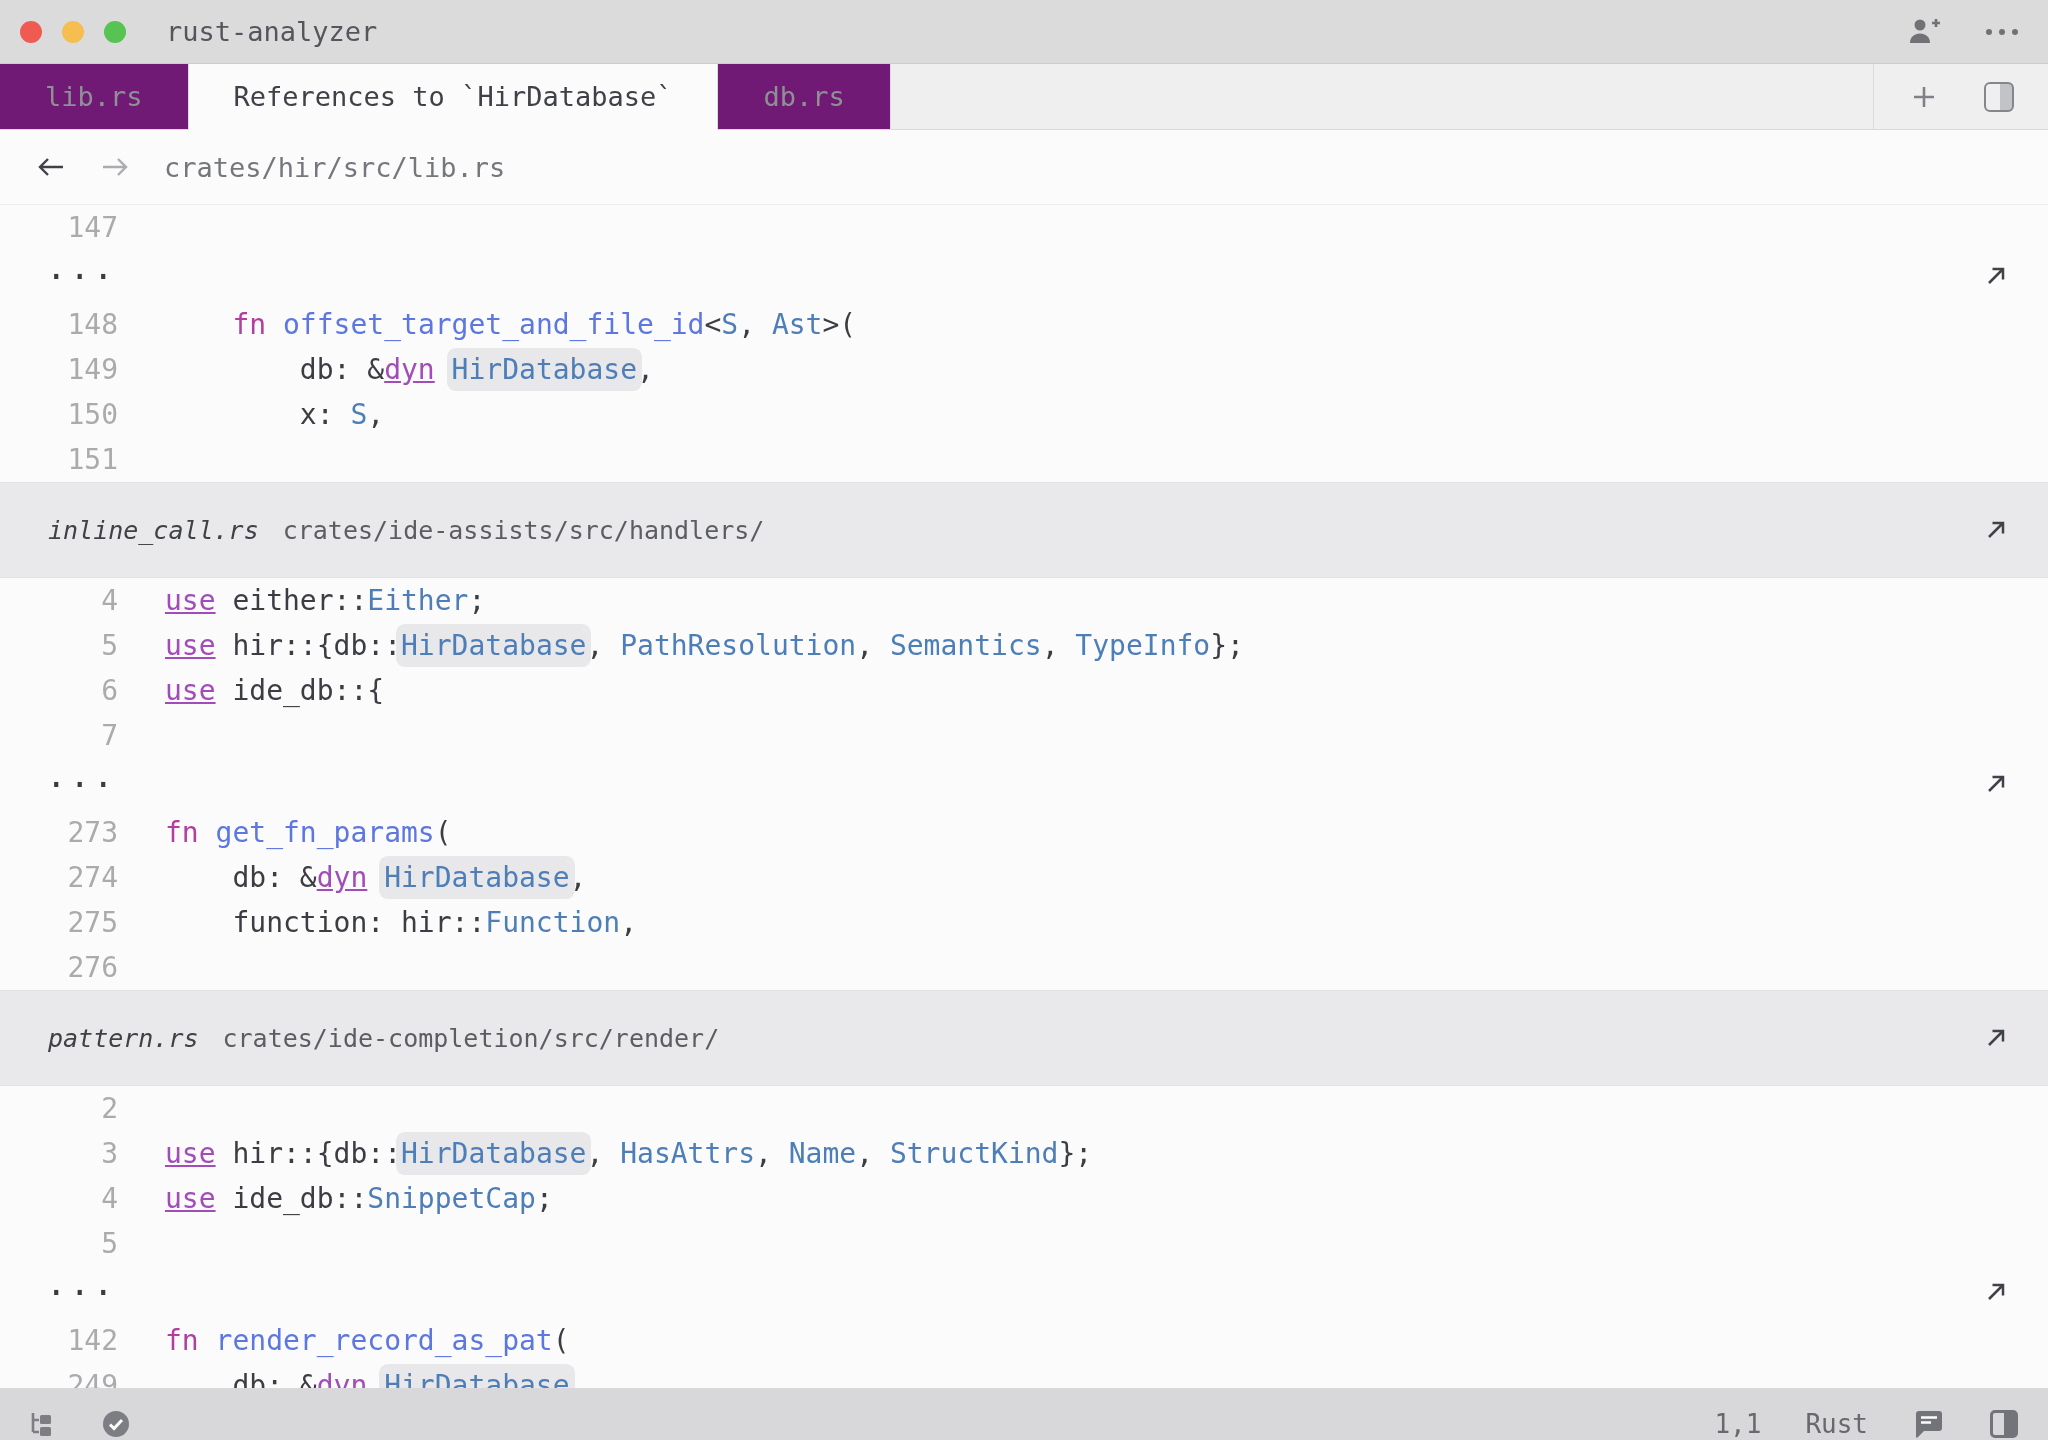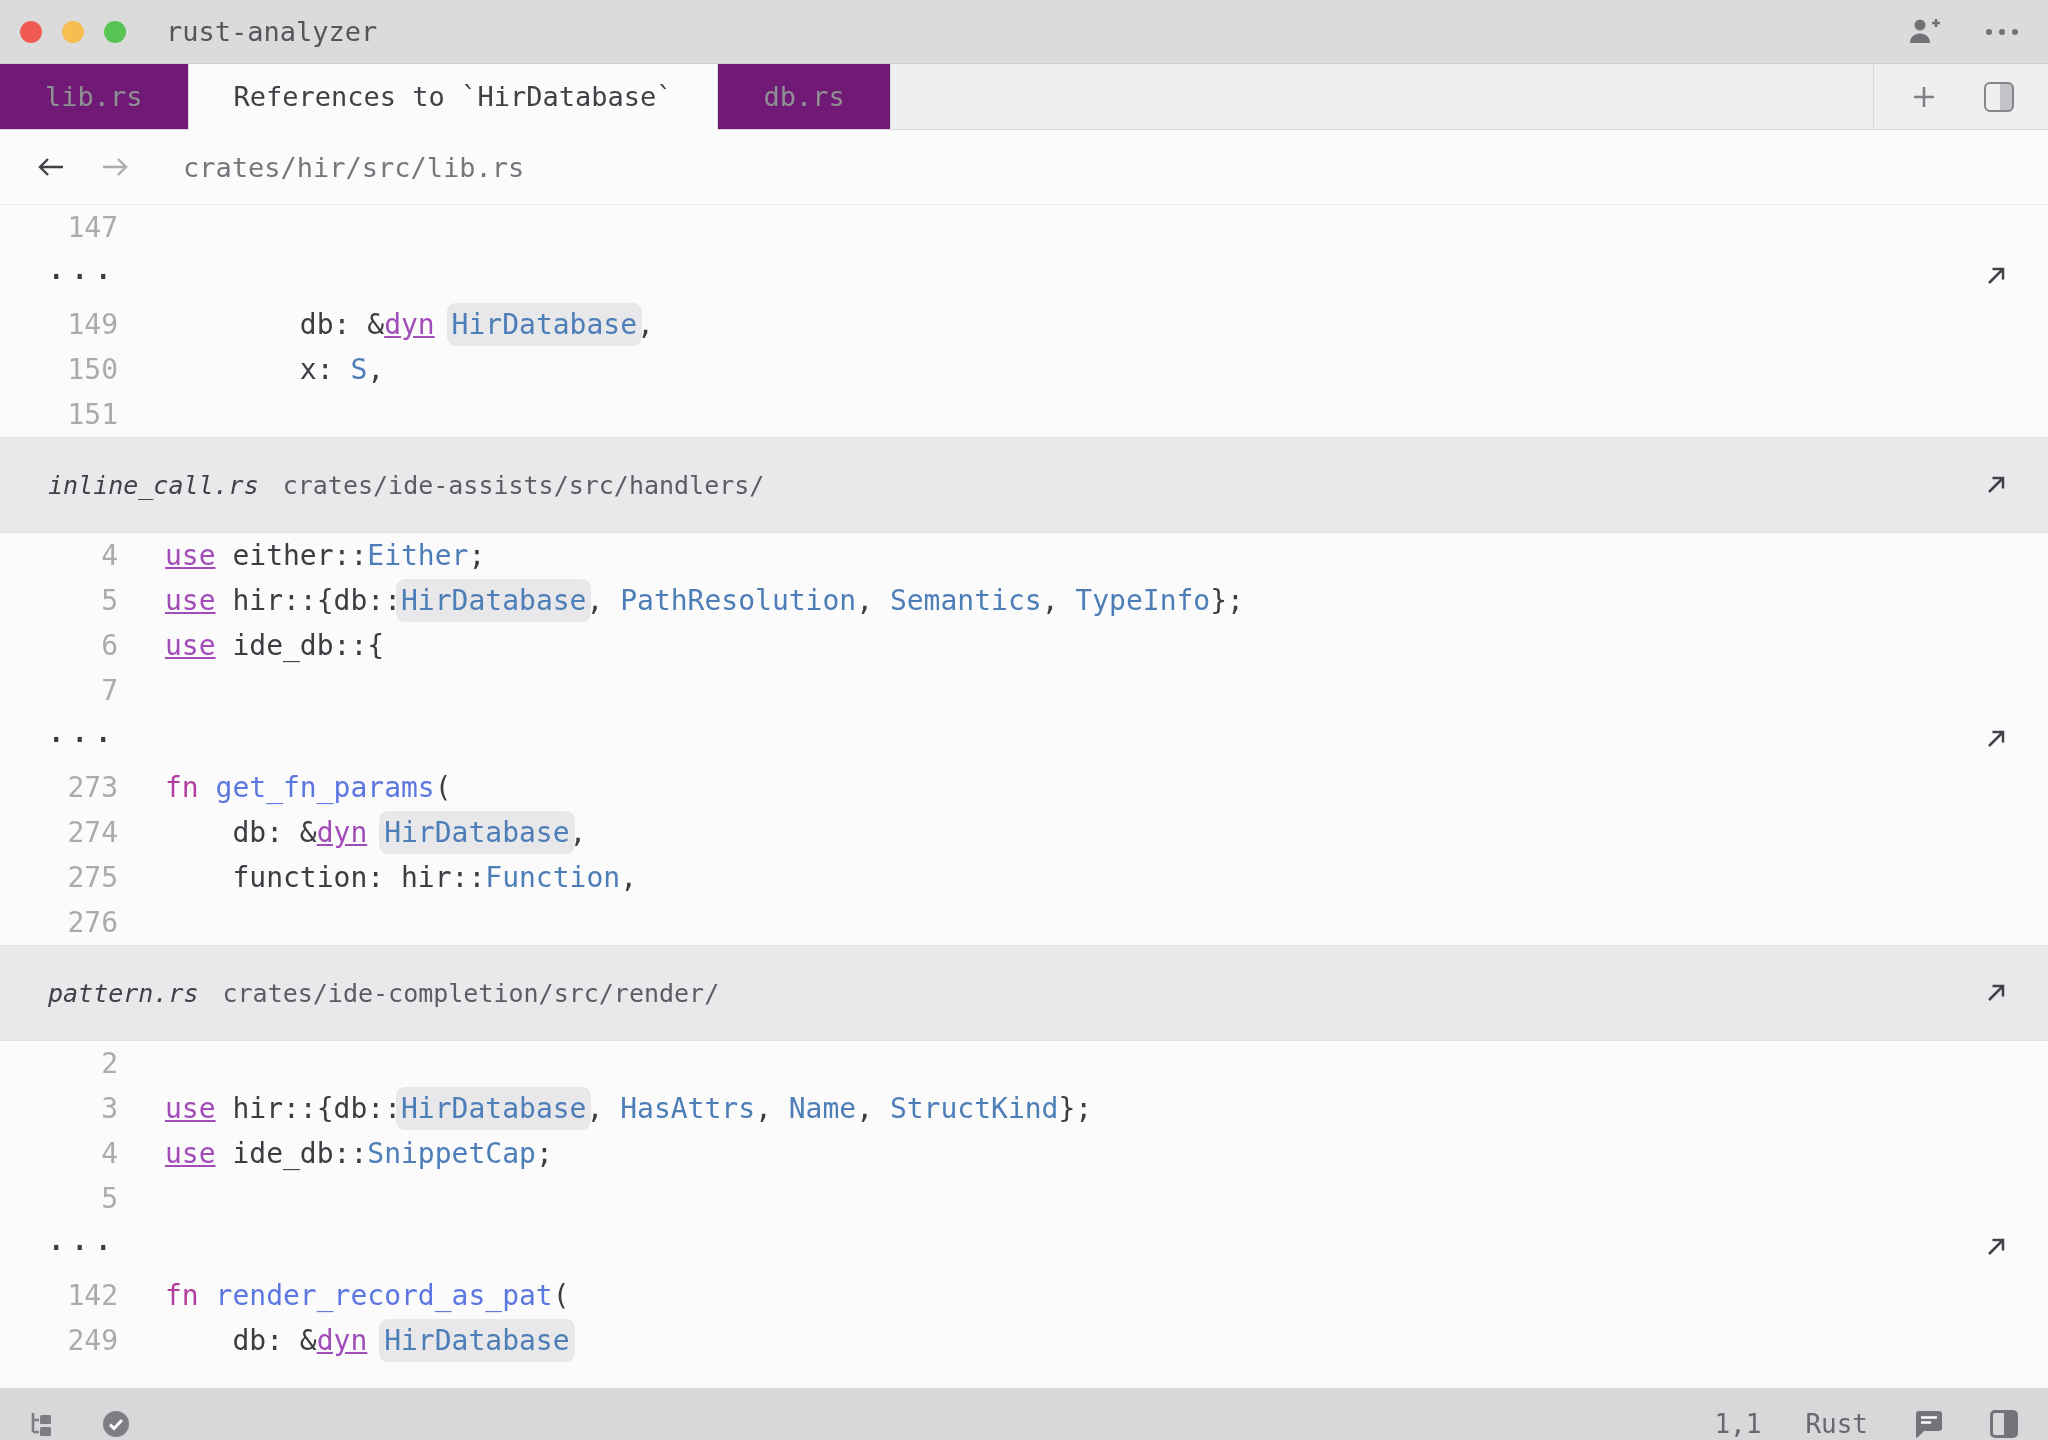--- a/index.html
+++ b/index.html
@@ -32,21 +32,21 @@
   .tab-controls{display:flex;align-items:center;gap:44px;padding:0 34px;
     border-left:1px solid #DBDBDD;border-bottom:1px solid #D9D9DB;}
   .split-icon{width:30px;height:30px;border:2px solid #85868B;border-radius:6px;
     background:linear-gradient(to right,transparent 52%,#C2C3C6 52%);cursor:pointer;}
 
   
   .navbar{height:75px;background:#FBFBFB;border-bottom:1px solid #EEEEEF;
     display:flex;align-items:center;}
   .nav-btn{display:flex;align-items:center;justify-content:center;cursor:pointer;}
   .nav-back{margin-left:34px;} .nav-fwd{margin-left:30px;}
-  .breadcrumb{margin-left:51px;font-size:27px;color:#76777C;cursor:pointer;}
+  .breadcrumb{margin-left:32px;font-size:27px;color:#76777C;cursor:pointer;}
 
   
   .editor{height:1183px;background:#FBFBFB;overflow:hidden;}
   .code-row{height:45px;display:flex;align-items:center;}
   .gutter{width:118px;flex:none;text-align:right;font-size:28px;color:#AAABAD;}
   .code{white-space:pre;font-size:28px;padding-left:47px;}
   .code .kw{color:var(--kw);text-decoration:underline;} .code .kwfn{color:var(--kwfn);}
   .code .fn{color:var(--fn);} .code .ty{color:var(--ty);}
   .code .tyhl{color:var(--ty);background:var(--hlbg);border-radius:4px;
     box-shadow:0 0 0 5px var(--hlbg);}
@@ -134,20 +134,24 @@
     <div class="ellipsis-row">
       <div class="dots">···</div>
       <div class="spacer"></div>
       <div class="jump-btn">
         <svg width="30" height="30" viewBox="0 0 30 30">
           <path d="M8 22L22 8M11.5 8H22v10.5" stroke="#3F4349" stroke-width="2.5" fill="none"></path>
         </svg>
       </div>
     </div>
     <div class="code-row">
+      <div class="gutter">148</div>
+      <div class="code"><span>    </span><span class="kwfn">fn</span><span> </span><span class="fn">offset_target_and_file_id</span><span>&lt;</span><span class="ty">S</span><span>, </span><span class="ty">Ast</span><span>&gt;(</span></div>
+    </div>
+    <div class="code-row">
       <div class="gutter">149</div>
       <div class="code"><span>        db: &amp;</span><span class="kw">dyn</span><span> </span><span class="tyhl">HirDatabase</span><span>,</span></div>
     </div>
     <div class="code-row">
       <div class="gutter">150</div>
       <div class="code"><span>        x: </span><span class="ty">S</span><span>,</span></div>
     </div>
     <div class="code-row">
       <div class="gutter">151</div>
       <div class="code"></div>

